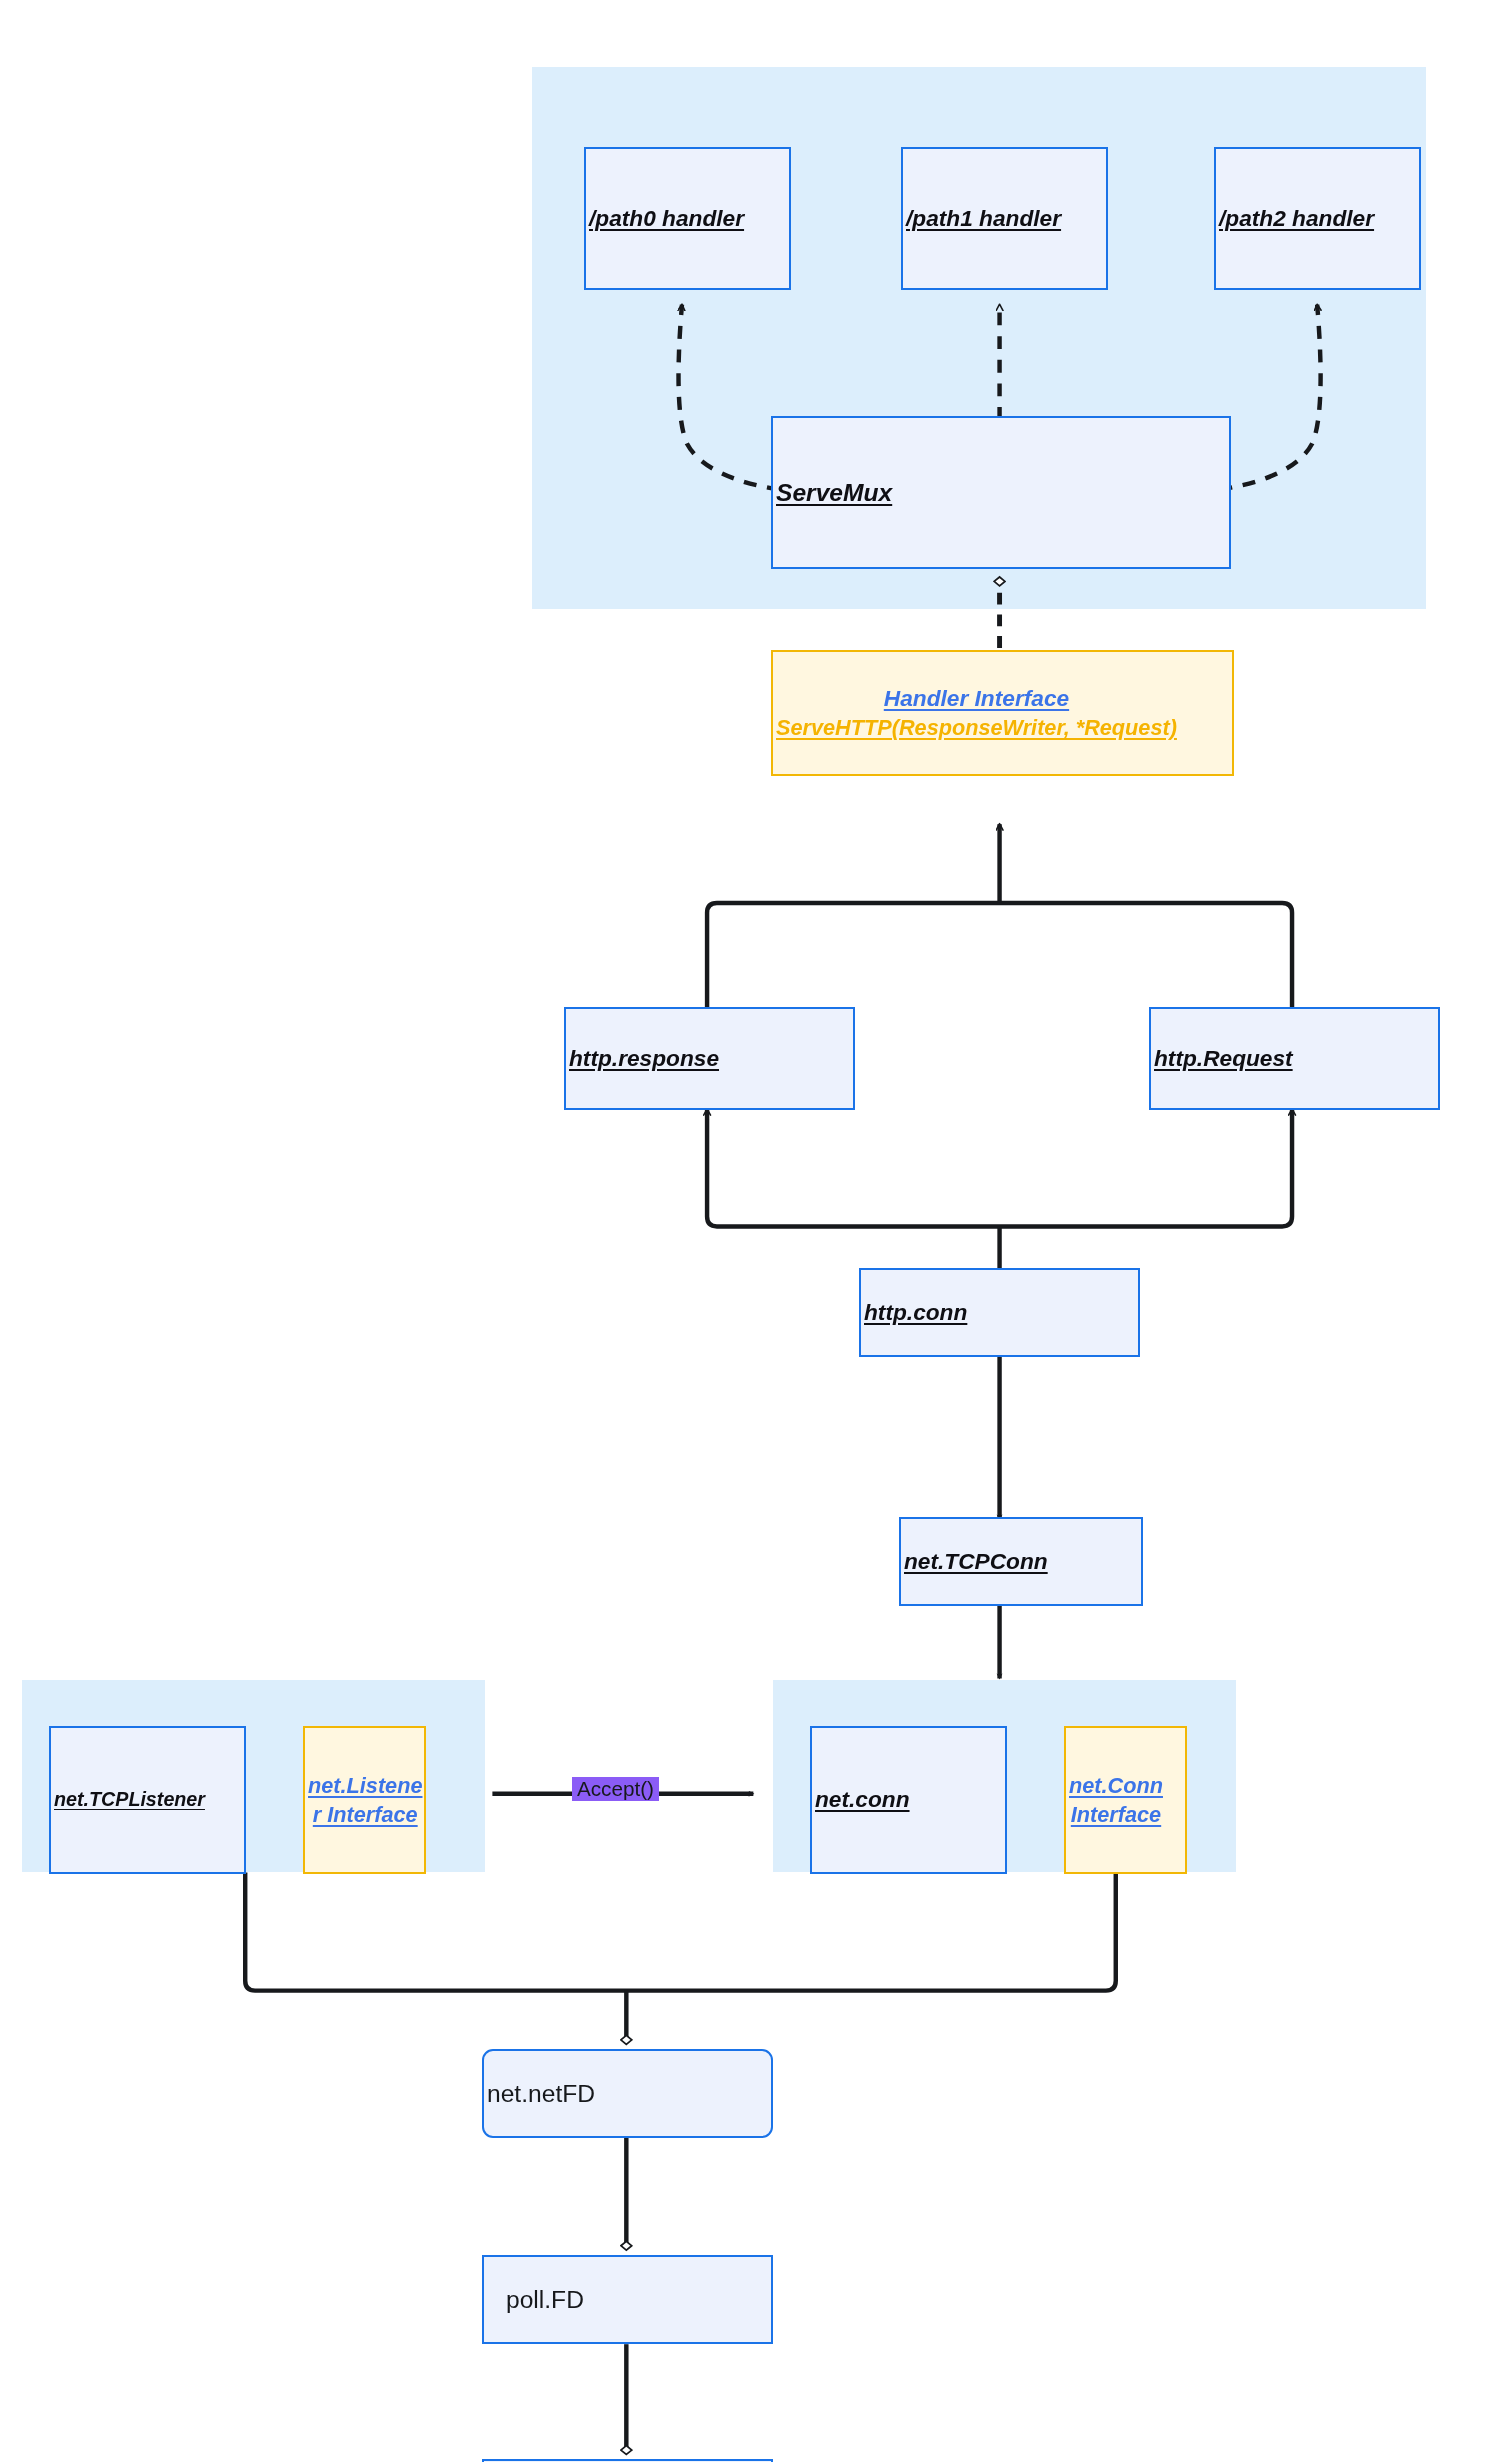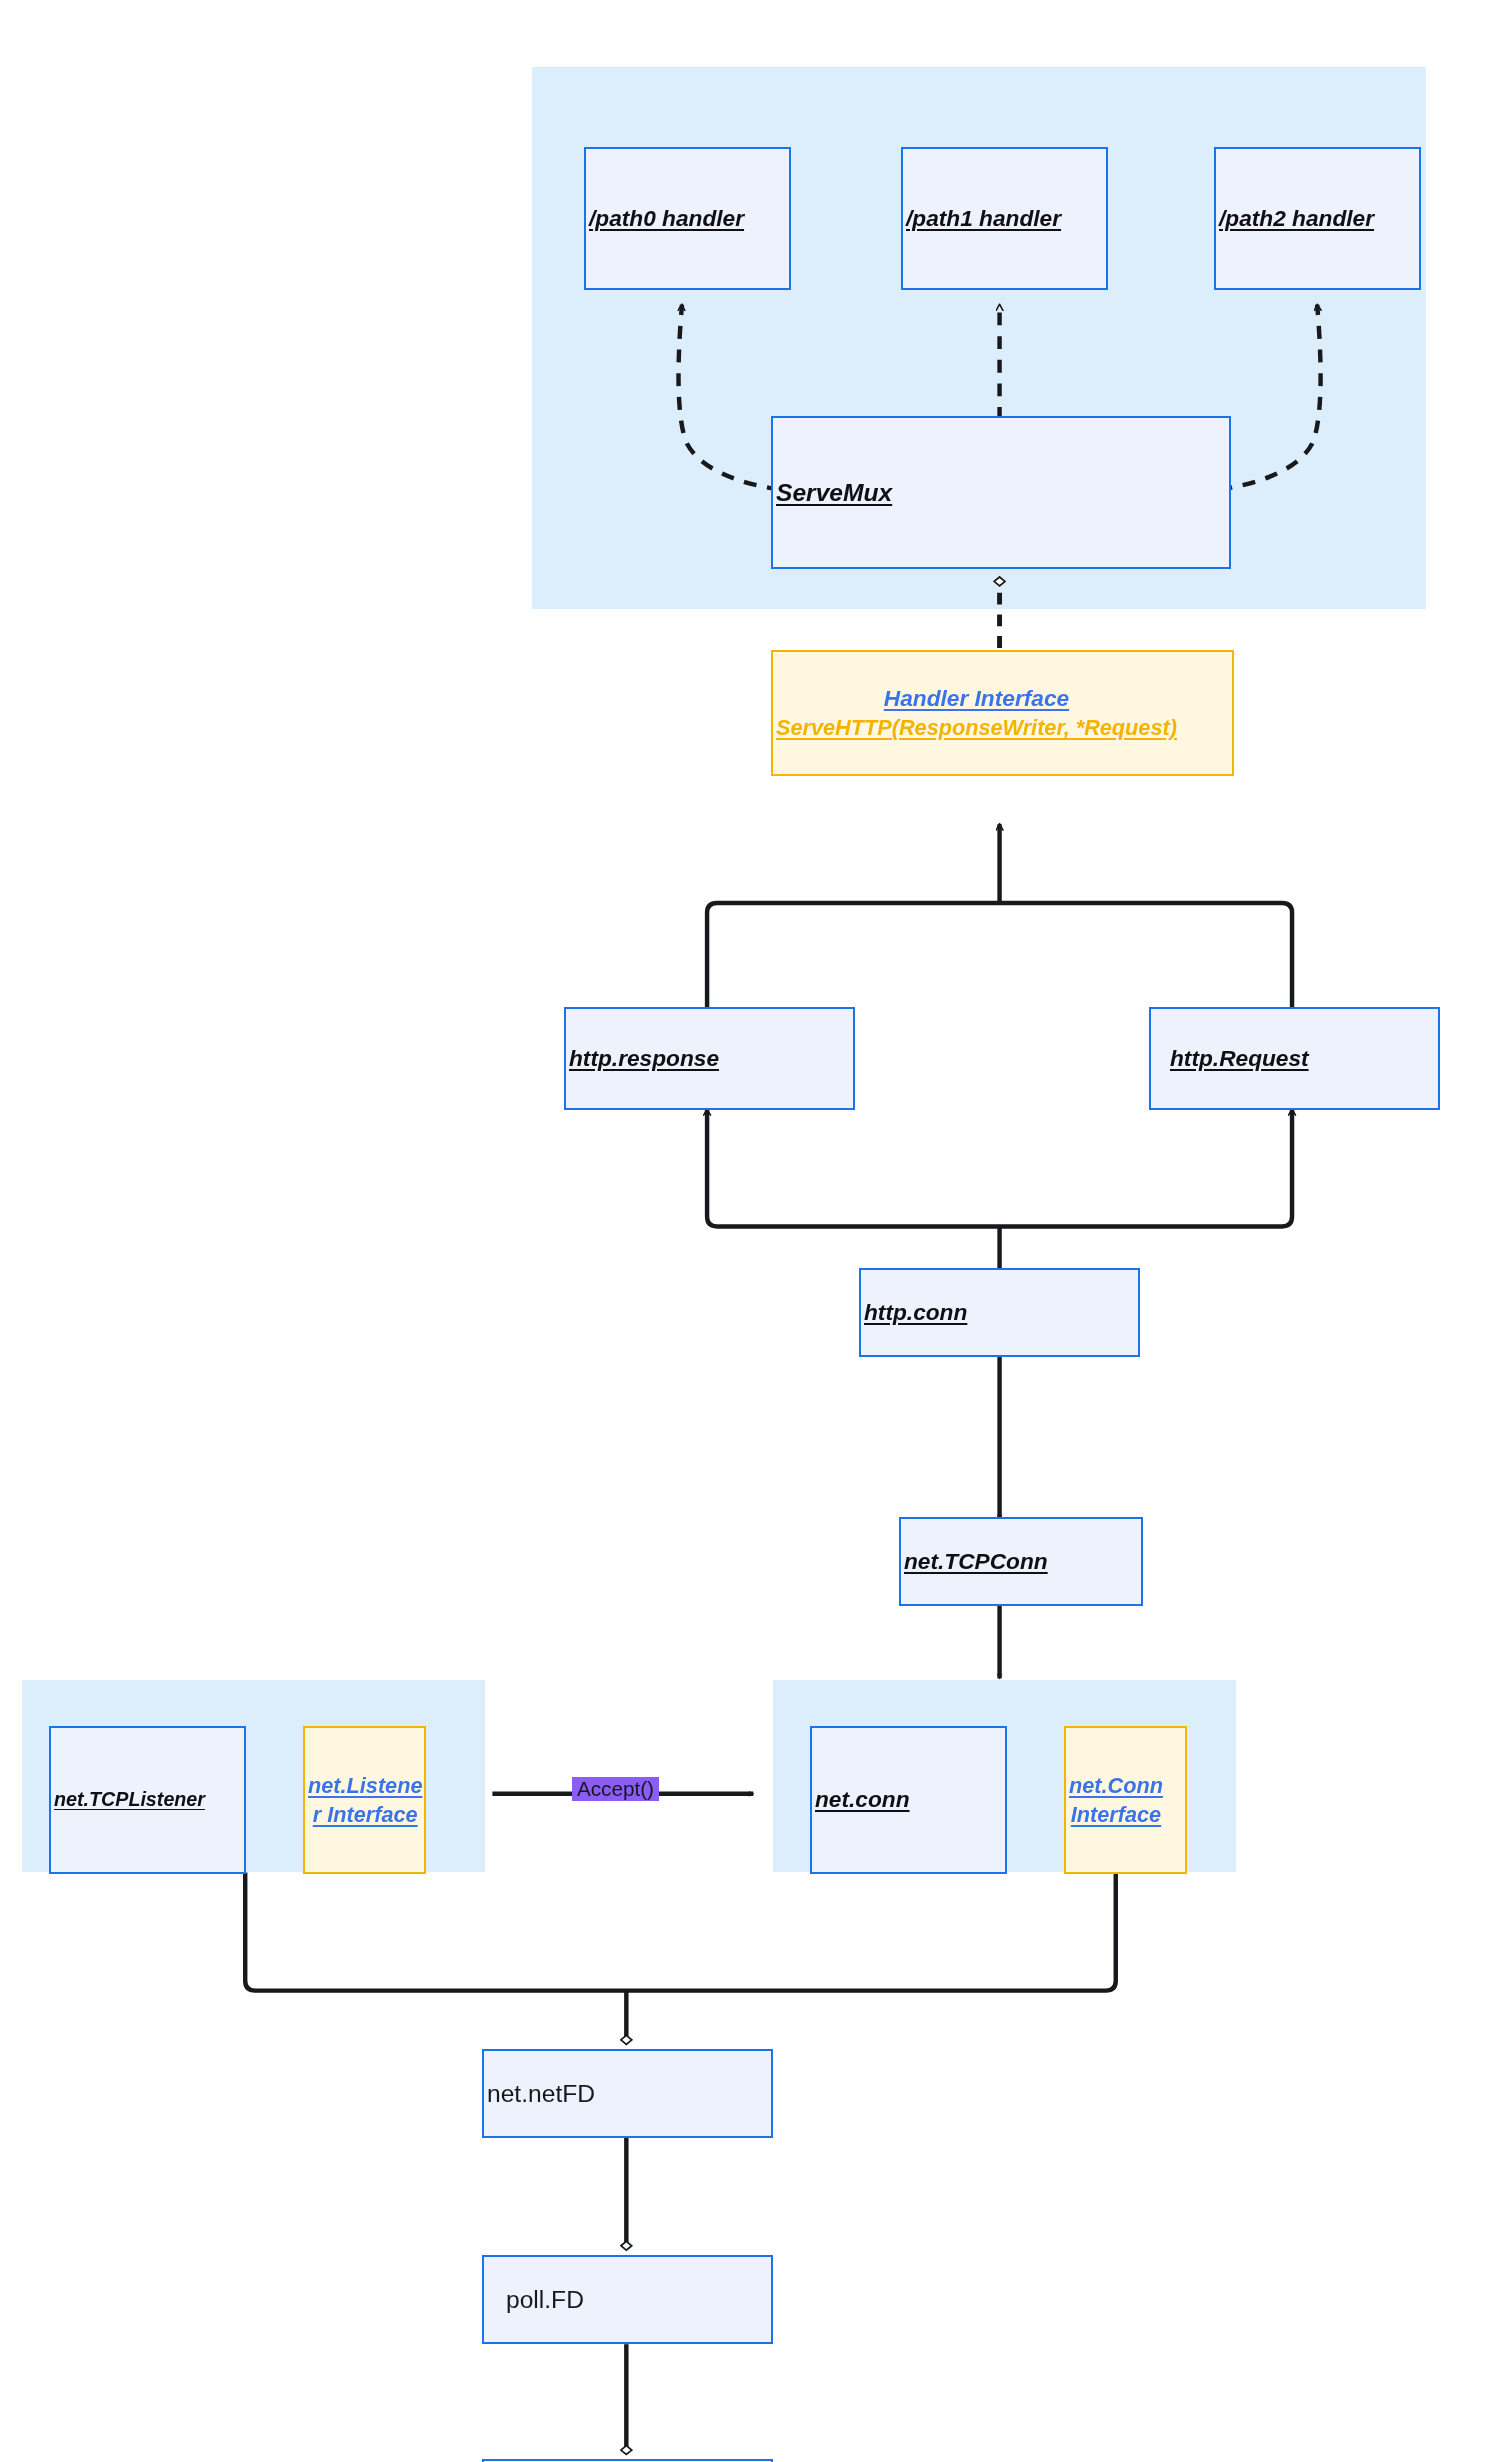--- a/index.html
+++ b/index.html
@@ -171,21 +171,21 @@
   </div>
 
   <div class="node blue" style="left:771px; top:416px; width:460px; height:153px;">
     <span class="lbl it sz-50">ServeMux</span>
   </div>
 
   <div class="node blue" style="left:564px; top:1007px; width:291px; height:103px;">
     <span class="lbl it sz-46">http.response</span>
   </div>
 
-  <div class="node blue" style="left:1149px; top:1007px; width:291px; height:103px;padding-left:16px;">
+  <div class="node blue" style="left:1149px; top:1007px; width:291px; height:103px;">
     <span class="lbl it sz-46">http.Request</span>
   </div>
 
   <div class="node blue" style="left:859px; top:1268px; width:281px; height:89px;">
     <span class="lbl it sz-46">http.conn</span>
   </div>
 
   <div class="node blue" style="left:899px; top:1517px; width:244px; height:89px;">
     <span class="lbl it sz-46">net.TCPConn</span>
   </div>
@@ -205,21 +205,21 @@
     <span class="lbl it sz-46">net.conn</span>
   </div>
 
   <div class="node yellow" style="left:1064px; top:1726px; width:123px; height:148px;">
     <div class="stack">
       <span class="lbl itblue sz-44">net.Conn</span>
       <span class="lbl itblue sz-44">Interface</span>
     </div>
   </div>
 
-  <div class="node blue" style="left:482px; top:2049px; width:291px; height:89px;">
+  <div class="node blue" style="left:482px; top:2049px; width:291px; height:89px;border-radius:11px;">
     <span class="lbl plain sz-50">net.netFD</span>
   </div>
 
   <div class="node blue" style="left:482px; top:2255px; width:291px; height:89px;padding-left:19px;">
     <span class="lbl plain sz-50">poll.FD</span>
   </div>
 
   <div class="node blue" style="left:482px; top:2459px; width:291px; height:89px;">
     
   </div>

